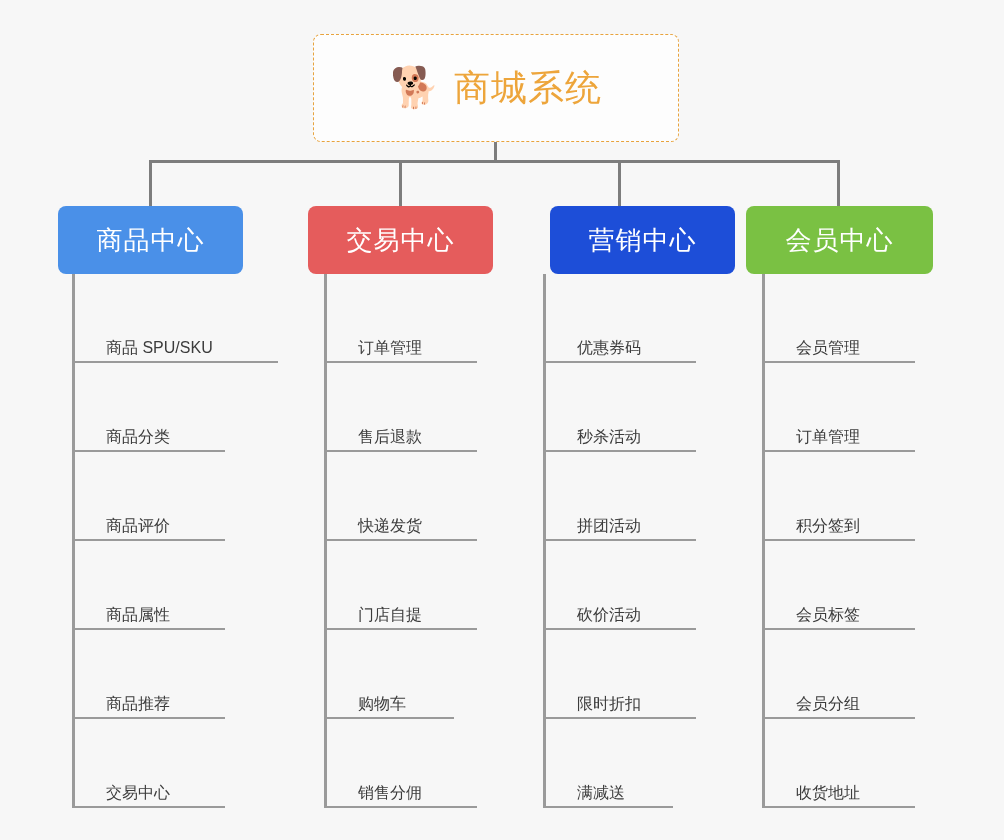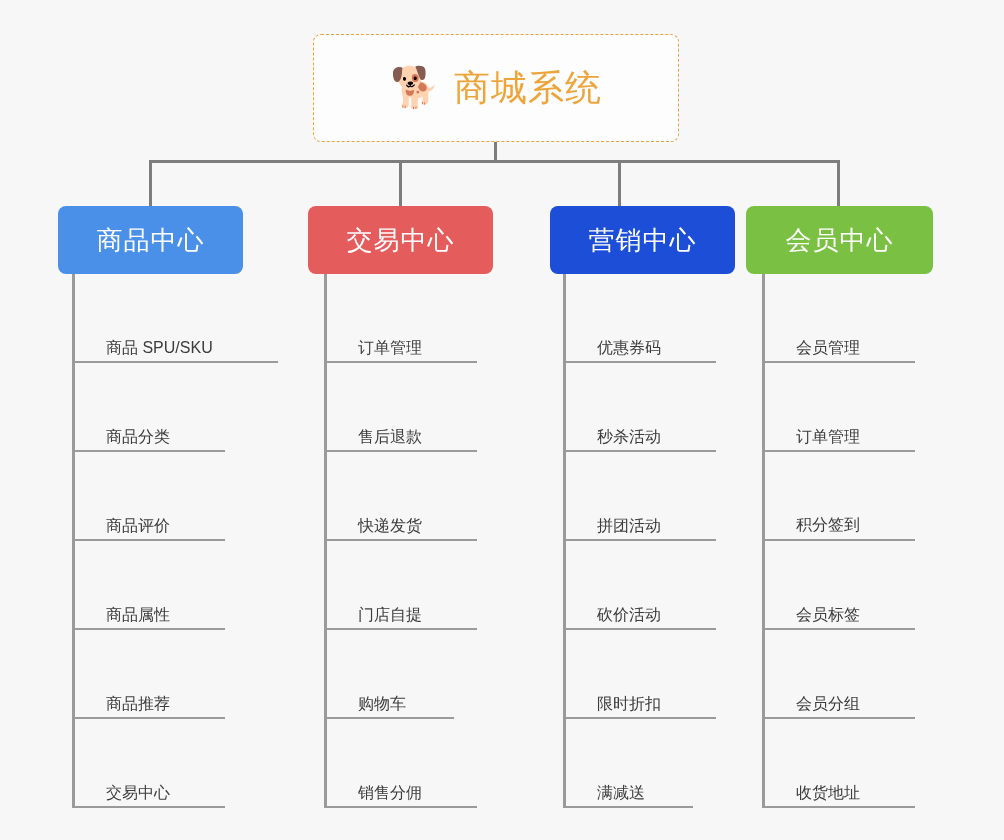--- a/index.html
+++ b/index.html
@@ -187,21 +187,21 @@
     <div class="leaf-item">
       <span class="leaf-label" style="color: rgb(60, 60, 60);">购物车</span>
       <span class="leaf-rule" style="width: 130px; background: rgb(154, 154, 154);"></span>
     </div>
     <div class="leaf-item">
       <span class="leaf-label" style="color: rgb(60, 60, 60);">销售分佣</span>
       <span class="leaf-rule" style="width: 153px; background: rgb(154, 154, 154);"></span>
     </div>
   </div>
 
-  <div class="leaf-col" style="left:563px;font-family:Liberation Serif, serif;">
+  <div class="leaf-col" style="left:543px;font-family:Liberation Serif, serif;">
     <div class="leaf-trunk" style="height: 534px; background: rgb(154, 154, 154);"></div>
     <div class="leaf-item">
       <span class="leaf-label" style="color: rgb(60, 60, 60);">优惠券码</span>
       <span class="leaf-rule" style="width: 153px; background: rgb(154, 154, 154);"></span>
     </div>
     <div class="leaf-item">
       <span class="leaf-label" style="color: rgb(60, 60, 60);">秒杀活动</span>
       <span class="leaf-rule" style="width: 153px; background: rgb(154, 154, 154);"></span>
     </div>
     <div class="leaf-item">
@@ -226,21 +226,21 @@
     <div class="leaf-trunk" style="height: 534px; background: rgb(154, 154, 154);"></div>
     <div class="leaf-item">
       <span class="leaf-label" style="color: rgb(60, 60, 60);">会员管理</span>
       <span class="leaf-rule" style="width: 153px; background: rgb(154, 154, 154);"></span>
     </div>
     <div class="leaf-item">
       <span class="leaf-label" style="color: rgb(60, 60, 60);">订单管理</span>
       <span class="leaf-rule" style="width: 153px; background: rgb(154, 154, 154);"></span>
     </div>
     <div class="leaf-item">
-      <span class="leaf-label" style="color: rgb(60, 60, 60); font-family: Liberation Mono, monospace;">积分签到</span>
+      <span class="leaf-label" style="color: rgb(60, 60, 60);">积分签到</span>
       <span class="leaf-rule" style="width: 153px; background: rgb(154, 154, 154);"></span>
     </div>
     <div class="leaf-item">
       <span class="leaf-label" style="color: rgb(60, 60, 60);">会员标签</span>
       <span class="leaf-rule" style="width: 153px; background: rgb(154, 154, 154);"></span>
     </div>
     <div class="leaf-item">
       <span class="leaf-label" style="color: rgb(60, 60, 60);">会员分组</span>
       <span class="leaf-rule" style="width: 153px; background: rgb(154, 154, 154);"></span>
     </div>

